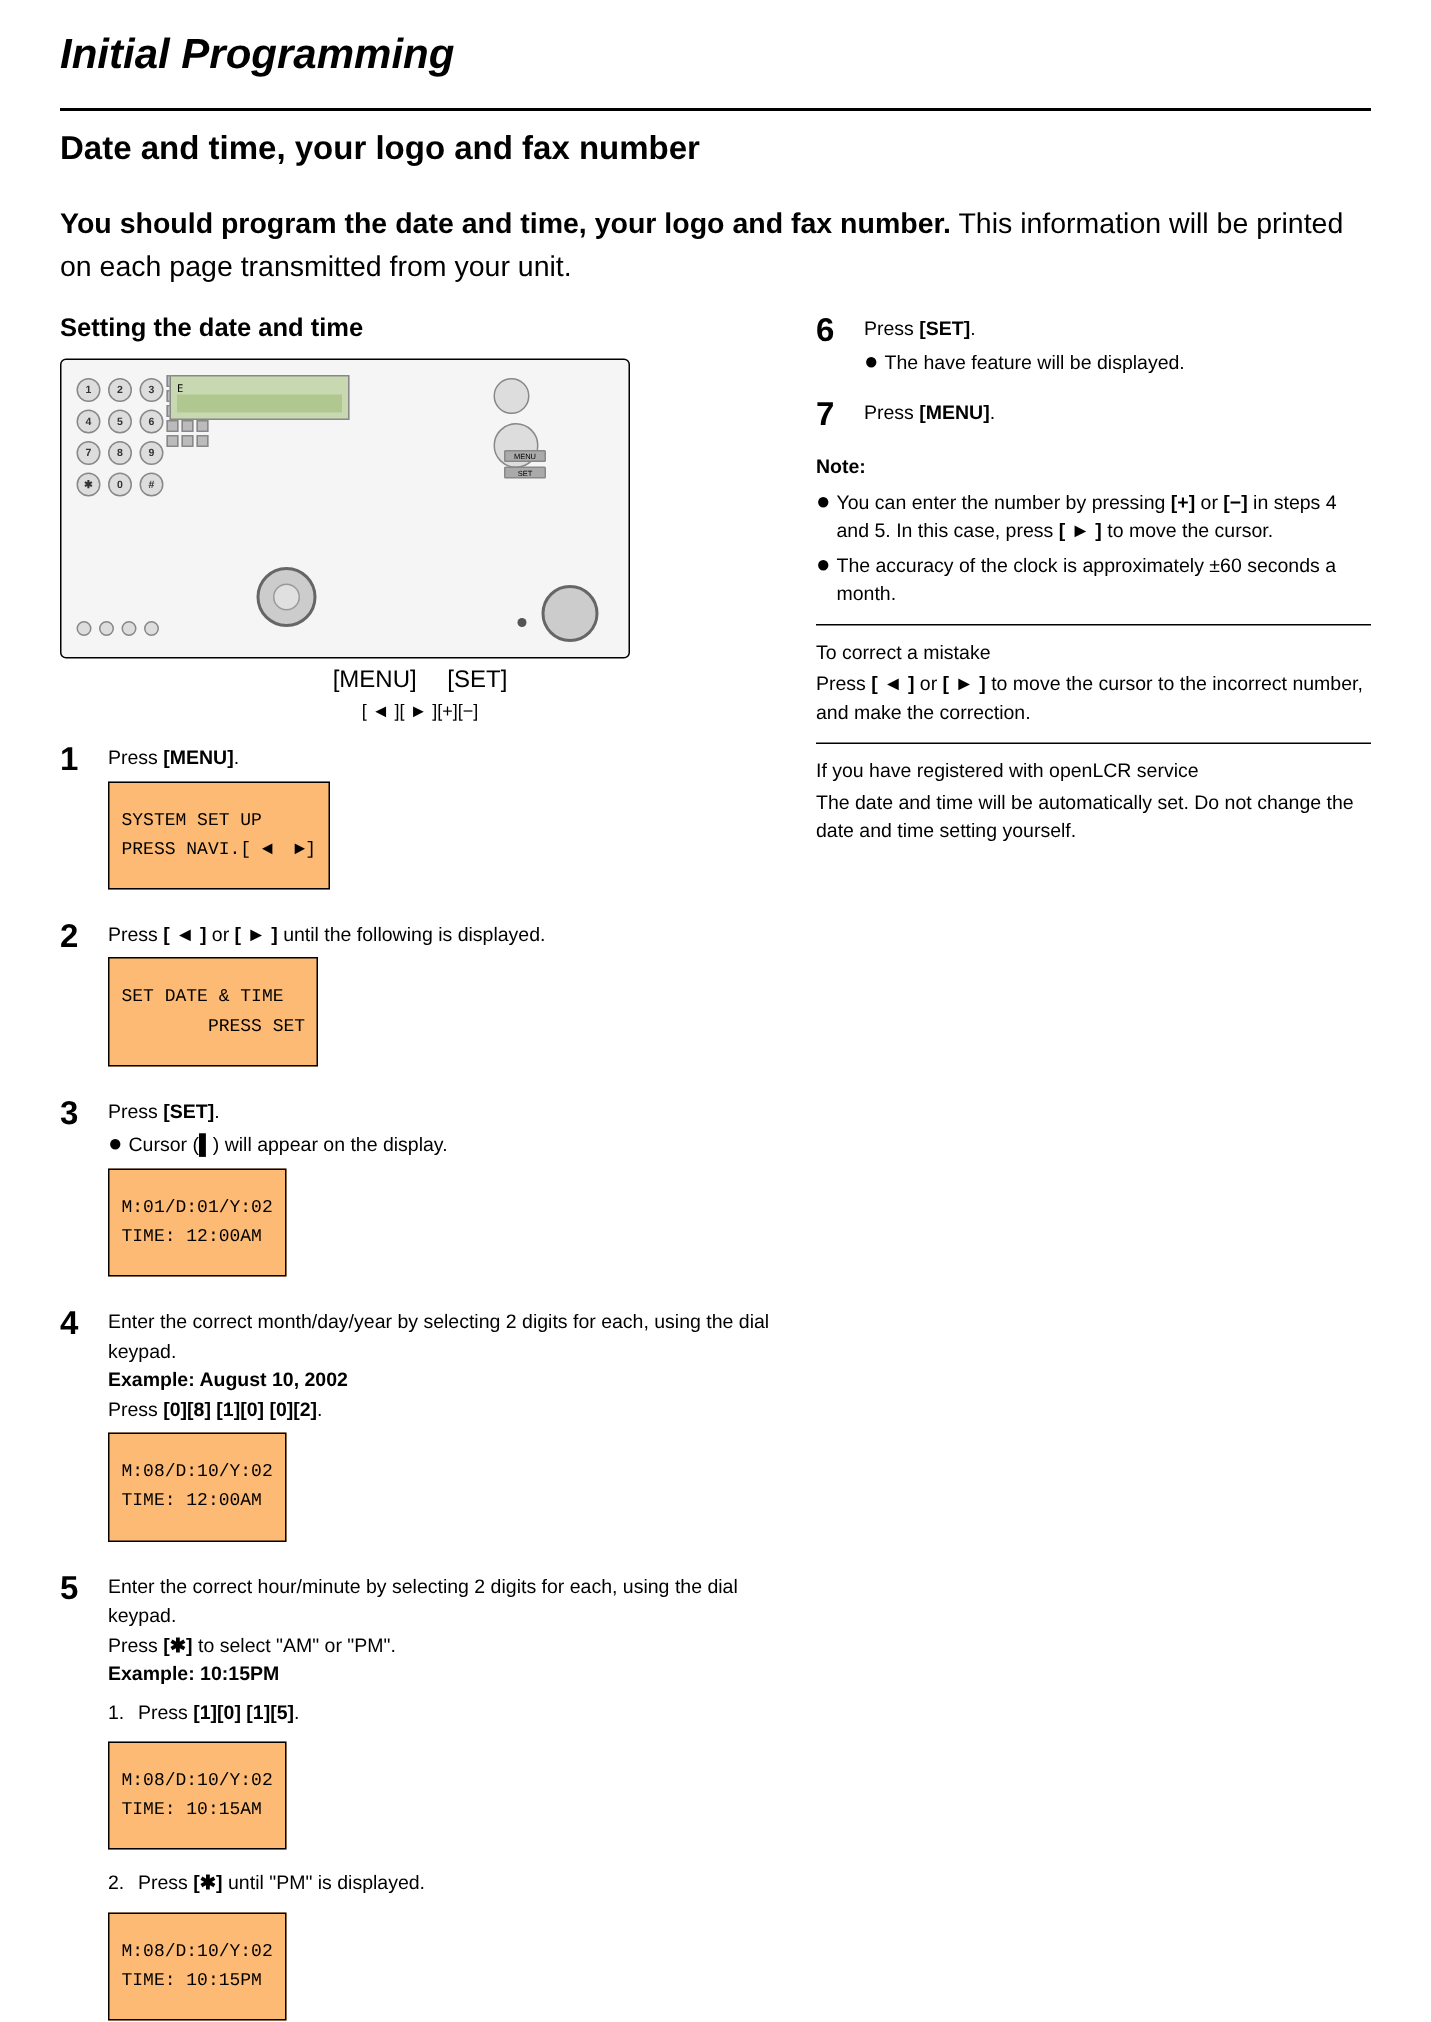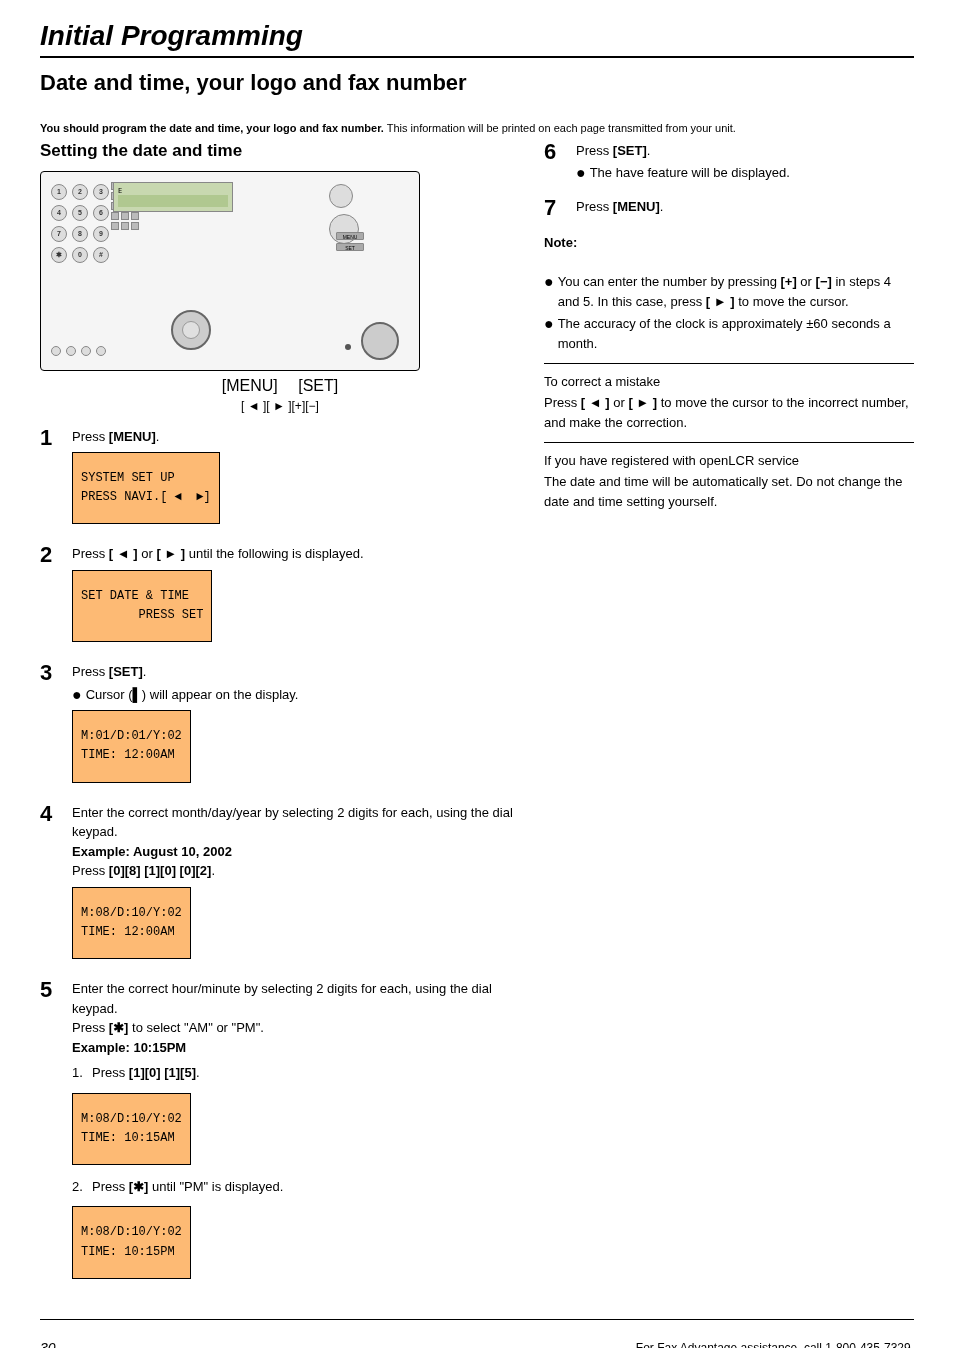--- a/index.html
+++ b/index.html
@@ -11,38 +11,38 @@
       width: 954px;
       min-height: 1348px;
       padding: 20px 40px 20px 40px;
     }
 
     .page-title {
       font-size: 28px;
       font-style: italic;
       font-weight: bold;
       border-bottom: 2px solid #000;
-      padding-bottom: 4px;
+      padding-bottom: 20px;
       margin-bottom: 12px;
     }
 
     .section-title-large {
       font-size: 22px;
       font-weight: bold;
       margin-bottom: 24px;
     }
 
     .intro-bold {
       font-weight: bold;
       display: inline;
     }
 
     .intro-text {
-      margin-bottom: 4px;
-      font-size: 11px;
+      margin-bottom: 16px;
+      font-size: 19px;
       line-height: 1.5;
     }
 
     .two-col {
       display: flex;
       gap: 24px;
     }
 
     .left-col {
       width: 480px;
@@ -202,21 +202,21 @@
     }
 
     .note-section {
       margin-top: 8px;
       font-size: 13px;
       line-height: 1.5;
     }
 
     .note-title {
       font-weight: bold;
-      margin-bottom: 20px;
+      margin-bottom: 4px;
     }
 
     .divider {
       border: none;
       border-top: 1px solid #000;
       margin: 10px 0;
     }
 
     .sub-heading {
       font-weight: normal;

